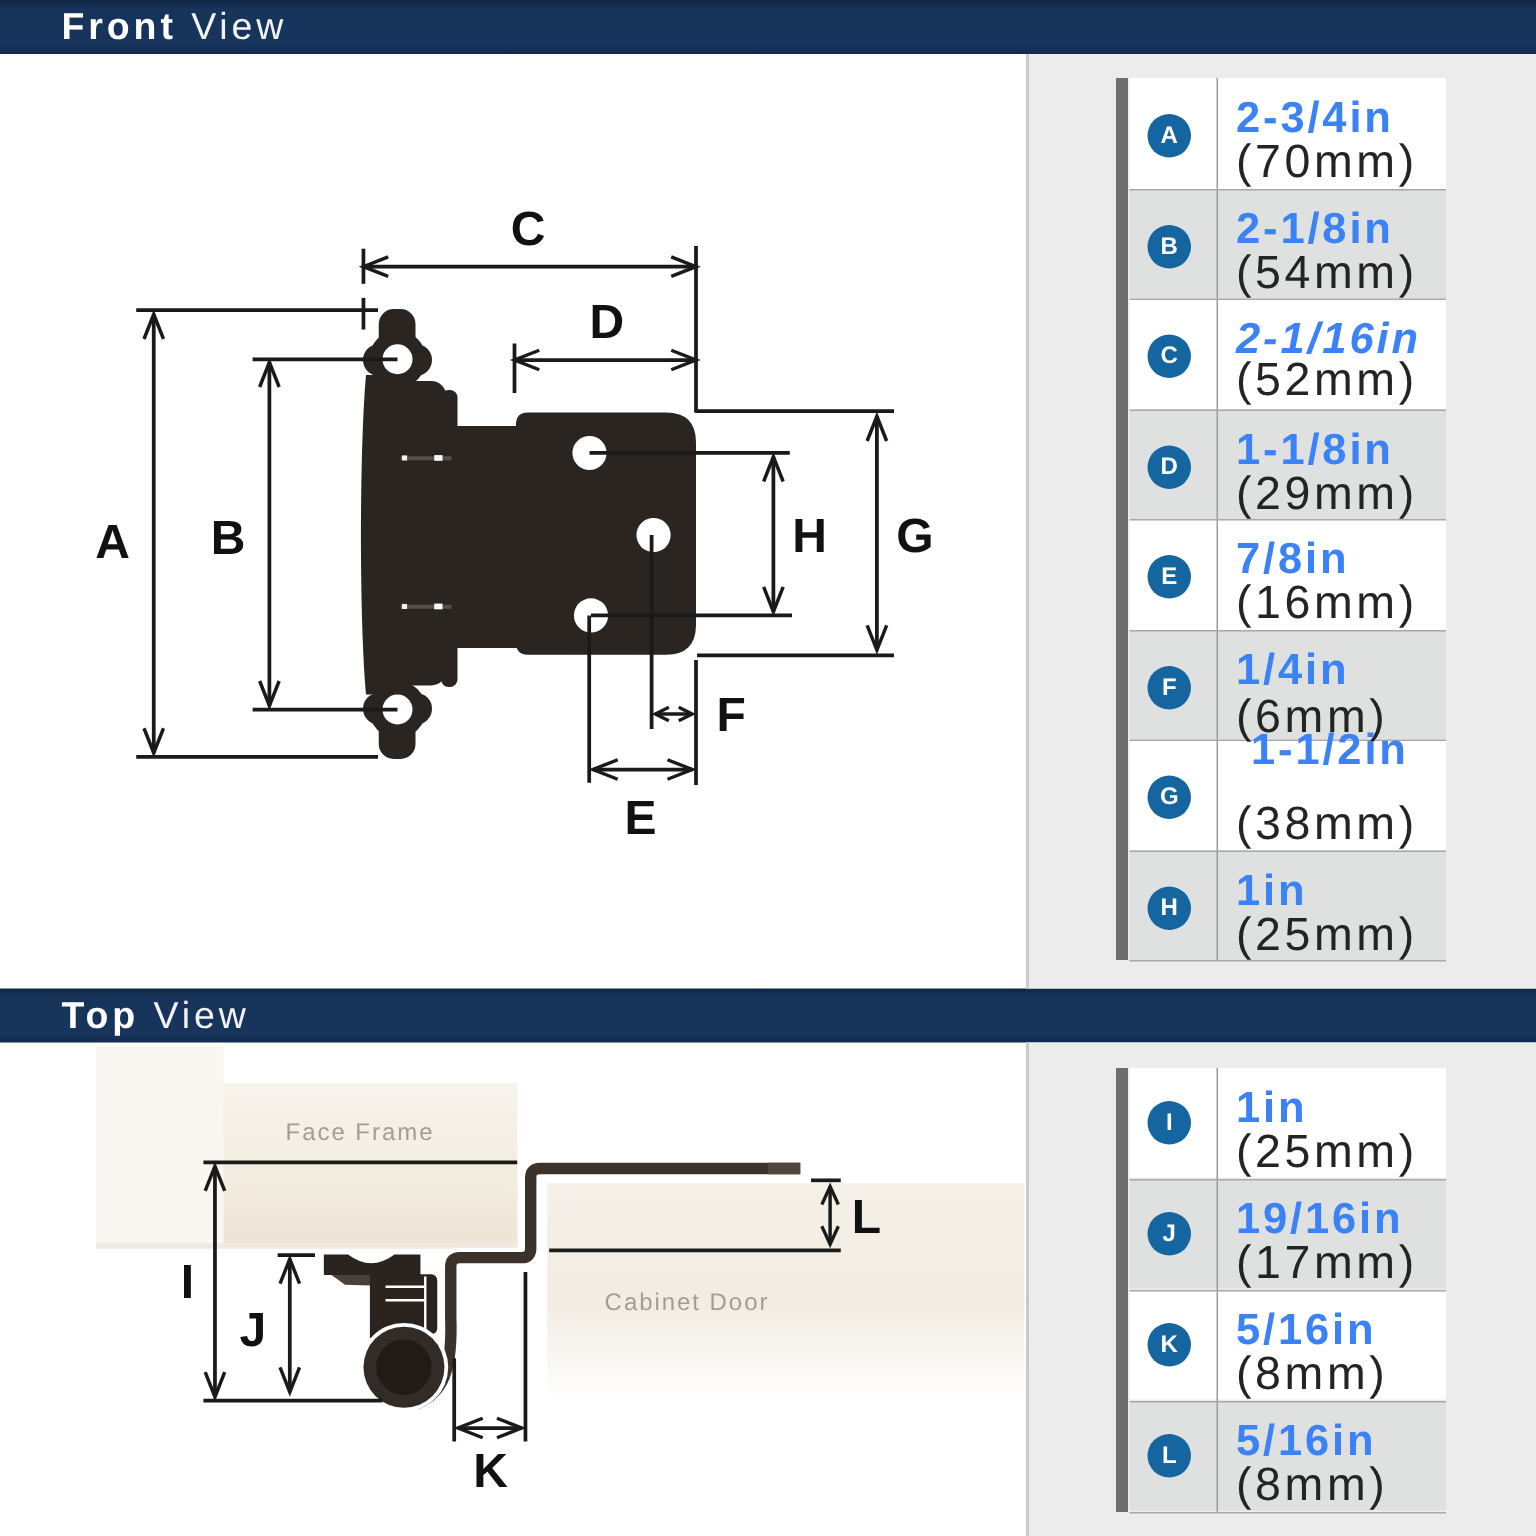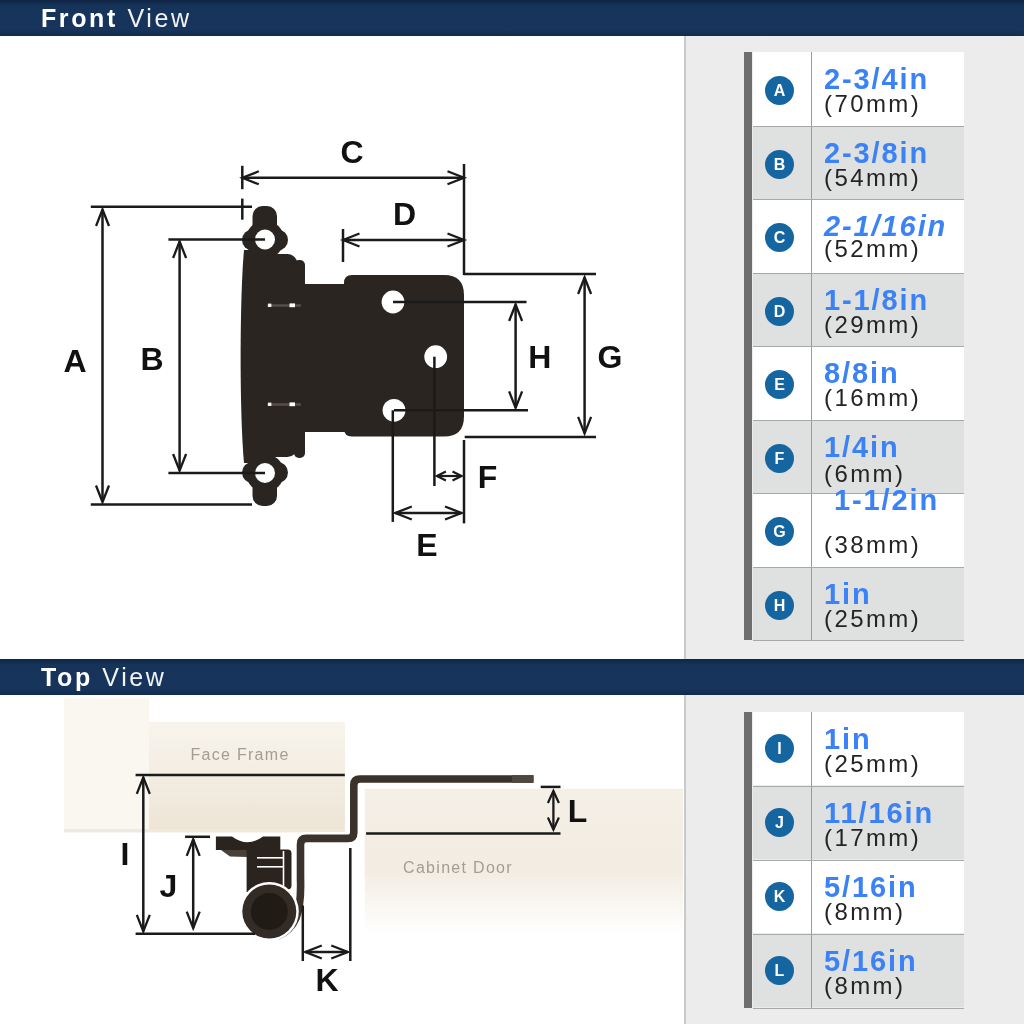--- a/index.html
+++ b/index.html
@@ -12,21 +12,21 @@
   .tbar{position:absolute;left:744px;width:8px;background:#6e6e6e;}
   .row{position:absolute;left:753px;width:211px;height:73.5px;}
   .row.g{background:#dfe0e0;}
   .row.w{background:#ffffff;}
   .sep{position:absolute;left:753px;width:211px;height:1px;background:#a8a8a8;z-index:3;}
   .vsep{position:absolute;left:811px;width:1px;background:#9b9b9b;z-index:3;}
   .badge{position:absolute;z-index:4;left:765px;width:29px;height:29px;border-radius:50%;
          background:#1565a0;color:#fff;font-weight:bold;font-size:16px;
          text-align:center;line-height:29px;}
   .dim1{position:absolute;z-index:4;left:824px;font-size:29px;font-weight:bold;color:#3b82f6;letter-spacing:1.9px;}
-  .dim2{position:absolute;z-index:4;left:824px;font-size:24px;color:#242424;letter-spacing:2.4px;}
+  .dim2{position:absolute;z-index:4;left:824px;font-size:31px;color:#242424;letter-spacing:2.4px;}
   svg{position:absolute;}
 </style>
 </head>
 <body>
 
 <svg id="front" style="left:0;top:0" width="684" height="659" viewBox="0 0 684 659">
 <defs>
 <marker id="ah" markerWidth="22" markerHeight="18" refX="18.5" refY="8" orient="auto-start-reverse" markerUnits="userSpaceOnUse">
   <path d="M2,1.5 L18.5,8 L2,14.5" fill="none" stroke="#1a1a1a" stroke-width="2.3"></path>
 </marker>
@@ -166,36 +166,36 @@
 <div id="tables">
 <div class="tbar" style="top:52px;height:588.0px;"></div>
 <div class="vsep" style="top:52px;height:588.0px;"></div>
 <div class="row w" style="top:52.0px;"></div>
 <div class="badge" style="top:76.3px;">A</div>
 <div class="dim1" style="top:63.0px;">2-3/4in</div>
 <div class="dim2" style="top:90.0px;">(70mm)</div>
 <div class="row g" style="top:125.5px;"></div>
 <div class="sep" style="top:125.5px;"></div>
 <div class="badge" style="top:149.7px;">B</div>
-<div class="dim1" style="top:136.5px;">2-3/8in</div>
+<div class="dim1" style="top:136.5px;">2-1/8in</div>
 <div class="dim2" style="top:163.5px;">(54mm)</div>
 <div class="row w" style="top:199.0px;"></div>
 <div class="sep" style="top:199.0px;"></div>
 <div class="badge" style="top:223.3px;">C</div>
 <div class="dim1" style="top:210.0px;font-style:italic;">2-1/16in</div>
 <div class="dim2" style="top:235px;">(52mm)</div>
 <div class="row g" style="top:272.5px;"></div>
 <div class="sep" style="top:272.5px;"></div>
 <div class="badge" style="top:296.7px;">D</div>
 <div class="dim1" style="top:283.5px;">1-1/8in</div>
 <div class="dim2" style="top:310.5px;">(29mm)</div>
 <div class="row w" style="top:346.0px;"></div>
 <div class="sep" style="top:346.0px;"></div>
 <div class="badge" style="top:370.3px;">E</div>
-<div class="dim1" style="top:357.0px;">8/8in</div>
+<div class="dim1" style="top:357.0px;">7/8in</div>
 <div class="dim2" style="top:384.0px;">(16mm)</div>
 <div class="row g" style="top:419.5px;"></div>
 <div class="sep" style="top:419.5px;"></div>
 <div class="badge" style="top:443.7px;">F</div>
 <div class="dim1" style="top:430.5px;">1/4in</div>
 <div class="dim2" style="top:460px;">(6mm)</div>
 <div class="row w" style="top:493.0px;"></div>
 <div class="sep" style="top:493.0px;"></div>
 <div class="badge" style="top:517.3px;">G</div>
 <div class="dim1" style="top:484px;margin-left:10px;">1-1/2in</div>
@@ -208,21 +208,21 @@
 <div class="sep" style="top:640.0px;"></div>
 <div class="tbar" style="top:711.8px;height:296px;"></div>
 <div class="vsep" style="top:711.8px;height:296px;"></div>
 <div class="row w" style="top:711.8px;"></div>
 <div class="badge" style="top:734.3px;">I</div>
 <div class="dim1" style="top:722.8px;">1in</div>
 <div class="dim2" style="top:749.8px;">(25mm)</div>
 <div class="row g" style="top:785.8px;"></div>
 <div class="sep" style="top:785.8px;"></div>
 <div class="badge" style="top:808.3px;">J</div>
-<div class="dim1" style="top:796.8px;">11/16in</div>
+<div class="dim1" style="top:796.8px;">19/16in</div>
 <div class="dim2" style="top:823.8px;">(17mm)</div>
 <div class="row w" style="top:859.8px;"></div>
 <div class="sep" style="top:859.8px;"></div>
 <div class="badge" style="top:882.3px;">K</div>
 <div class="dim1" style="top:870.8px;">5/16in</div>
 <div class="dim2" style="top:897.8px;">(8mm)</div>
 <div class="row g" style="top:933.8px;"></div>
 <div class="sep" style="top:933.8px;"></div>
 <div class="badge" style="top:956.3px;">L</div>
 <div class="dim1" style="top:944.8px;">5/16in</div>

